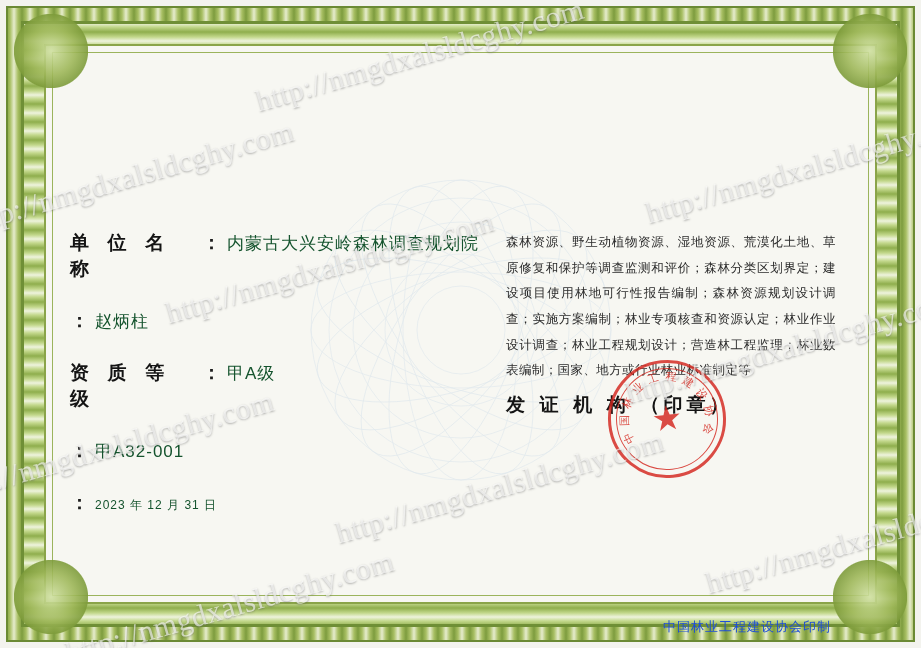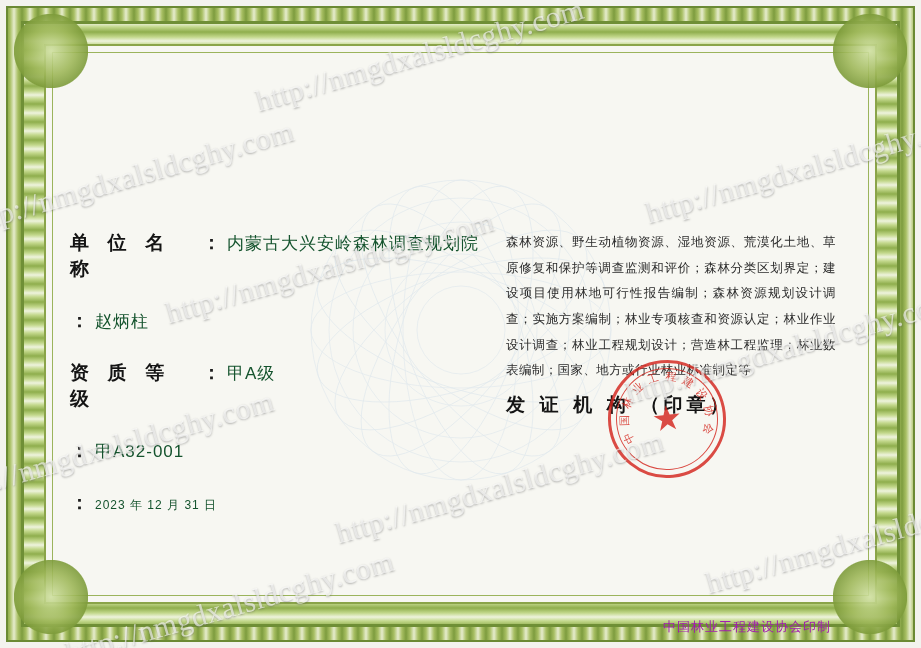--- a/index.html
+++ b/index.html
@@ -216,21 +216,21 @@
     transform-origin: 0 50px;
     white-space: nowrap;
   }
 
   .footer {
     position: absolute;
     bottom: 12px;
     right: 90px;
     font-family: "DejaVu Sans", sans-serif;
     font-size: 13px;
-    color: #a21caf;
+    color: #1d4ed8;
     letter-spacing: 1px;
     text-align: right;
   }
 
   
   .watermarks {
     position: absolute;
     inset: 0;
     pointer-events: none;
     overflow: hidden;

